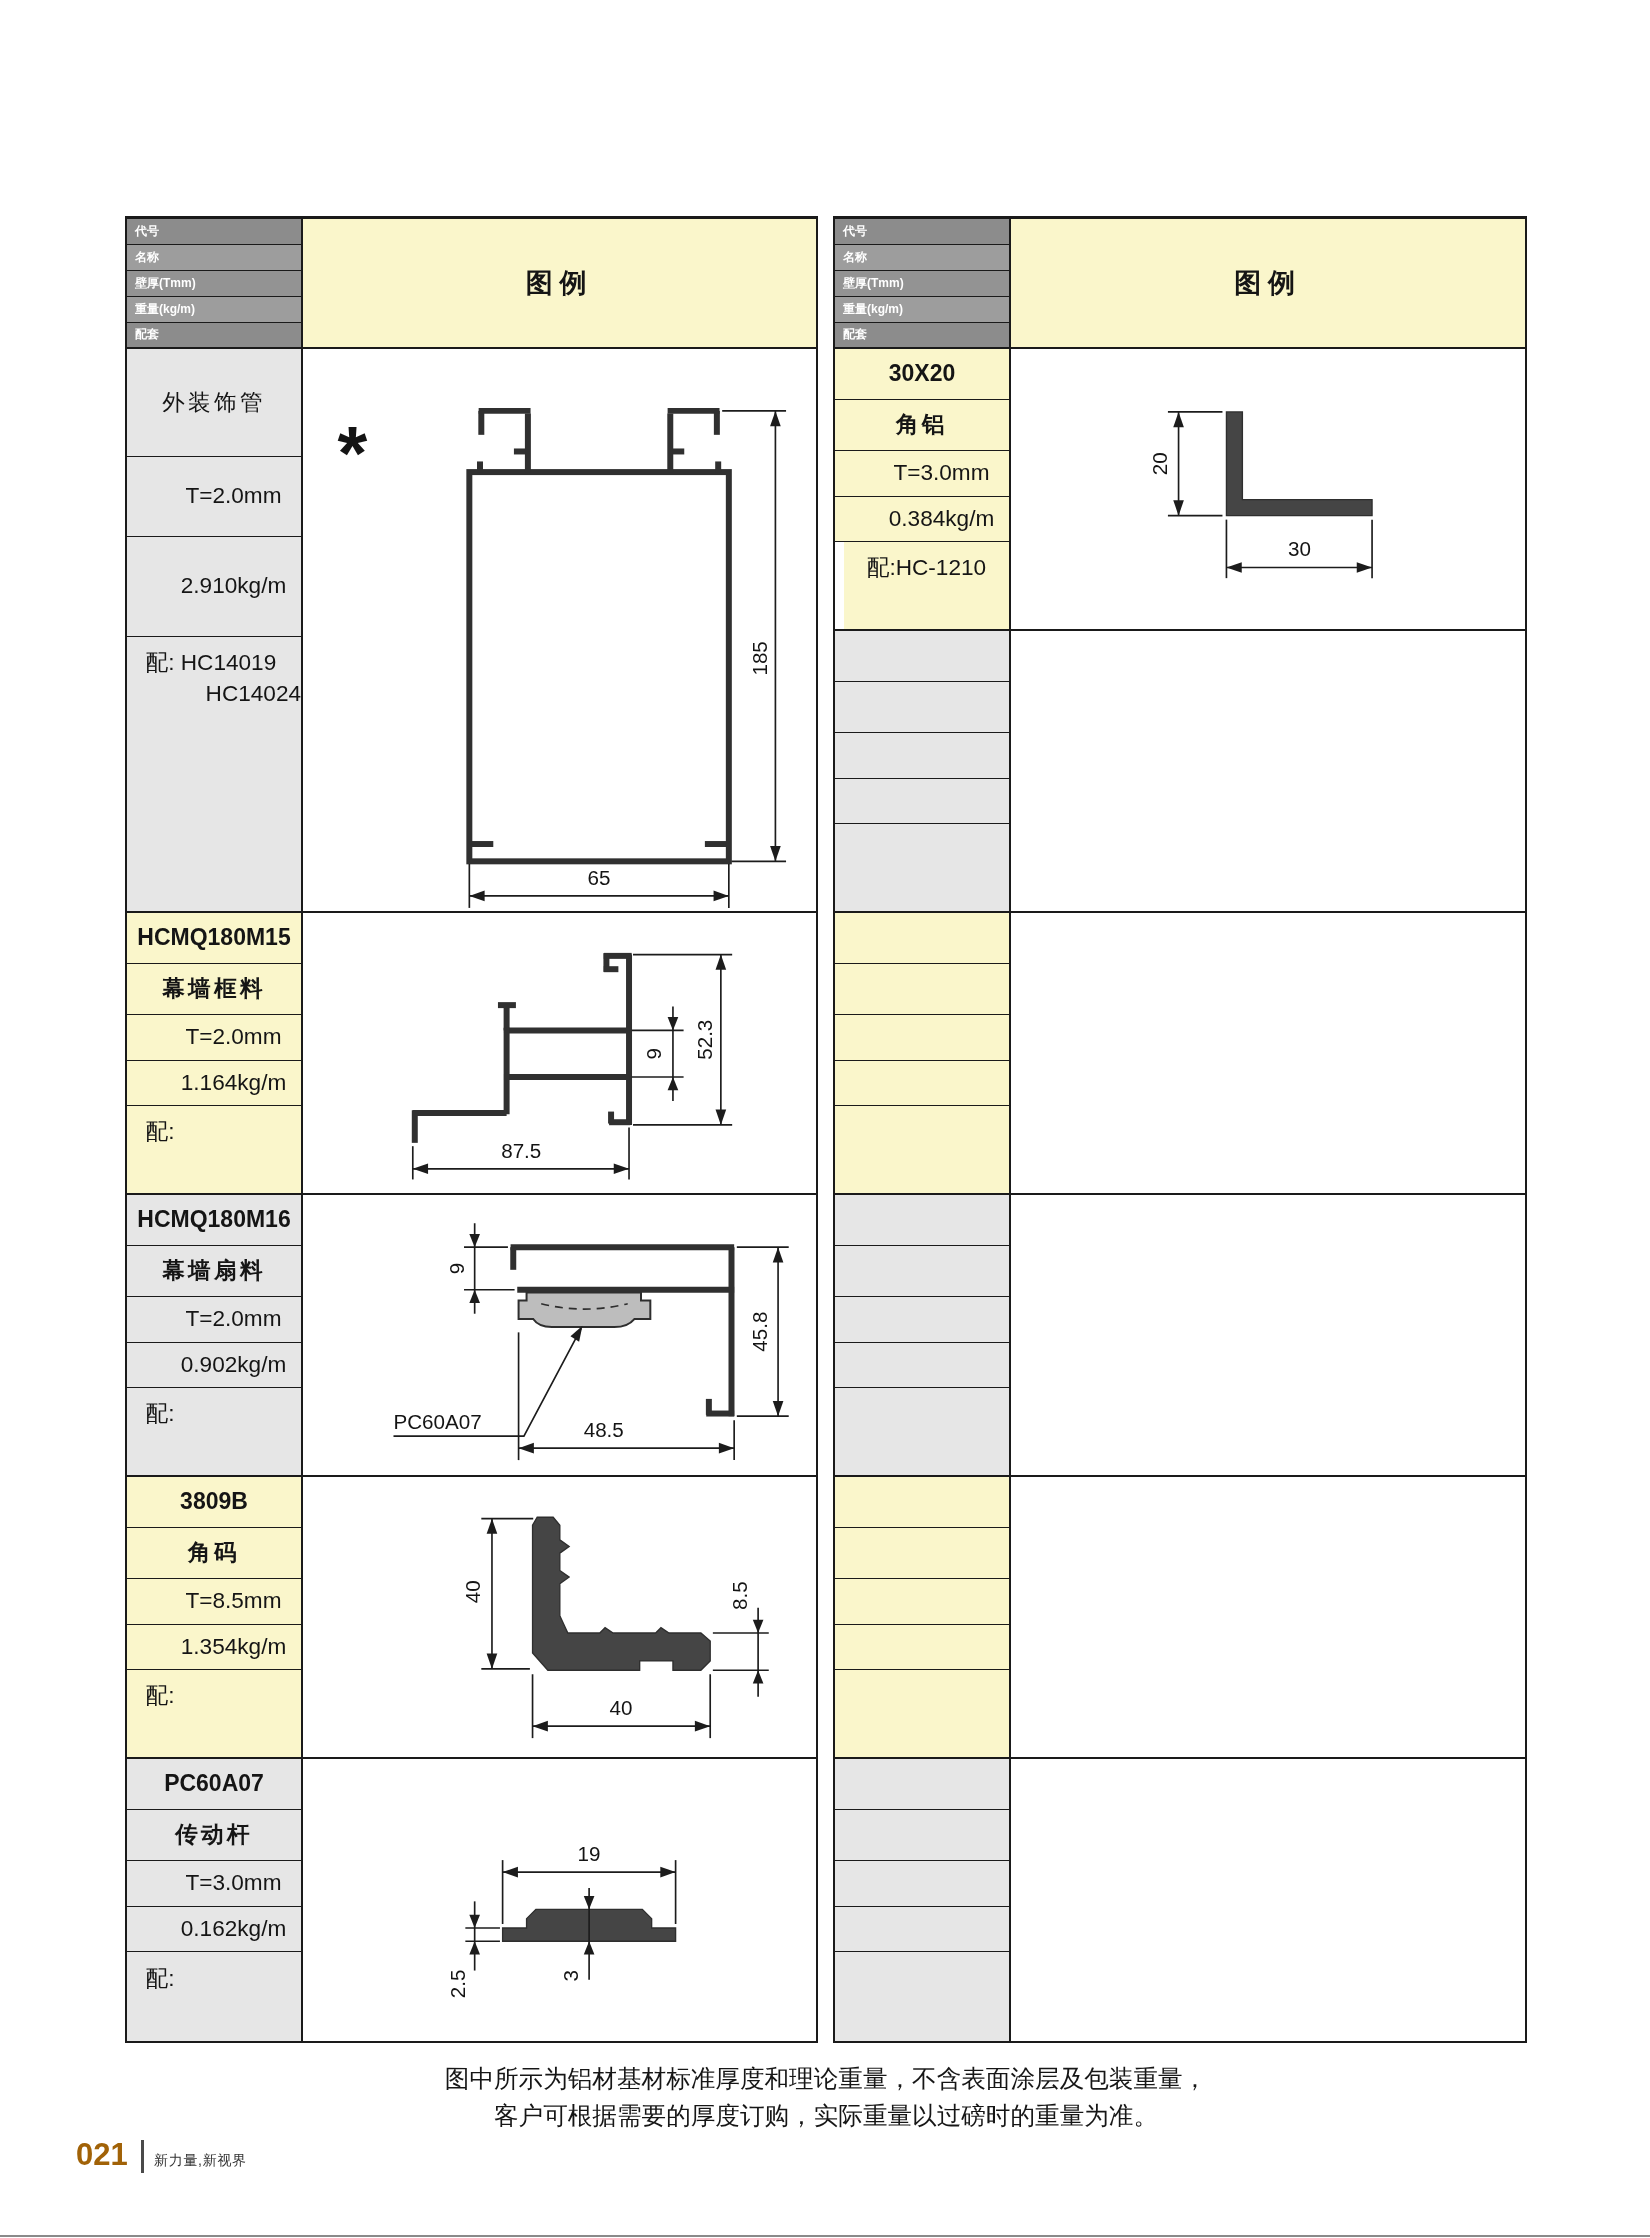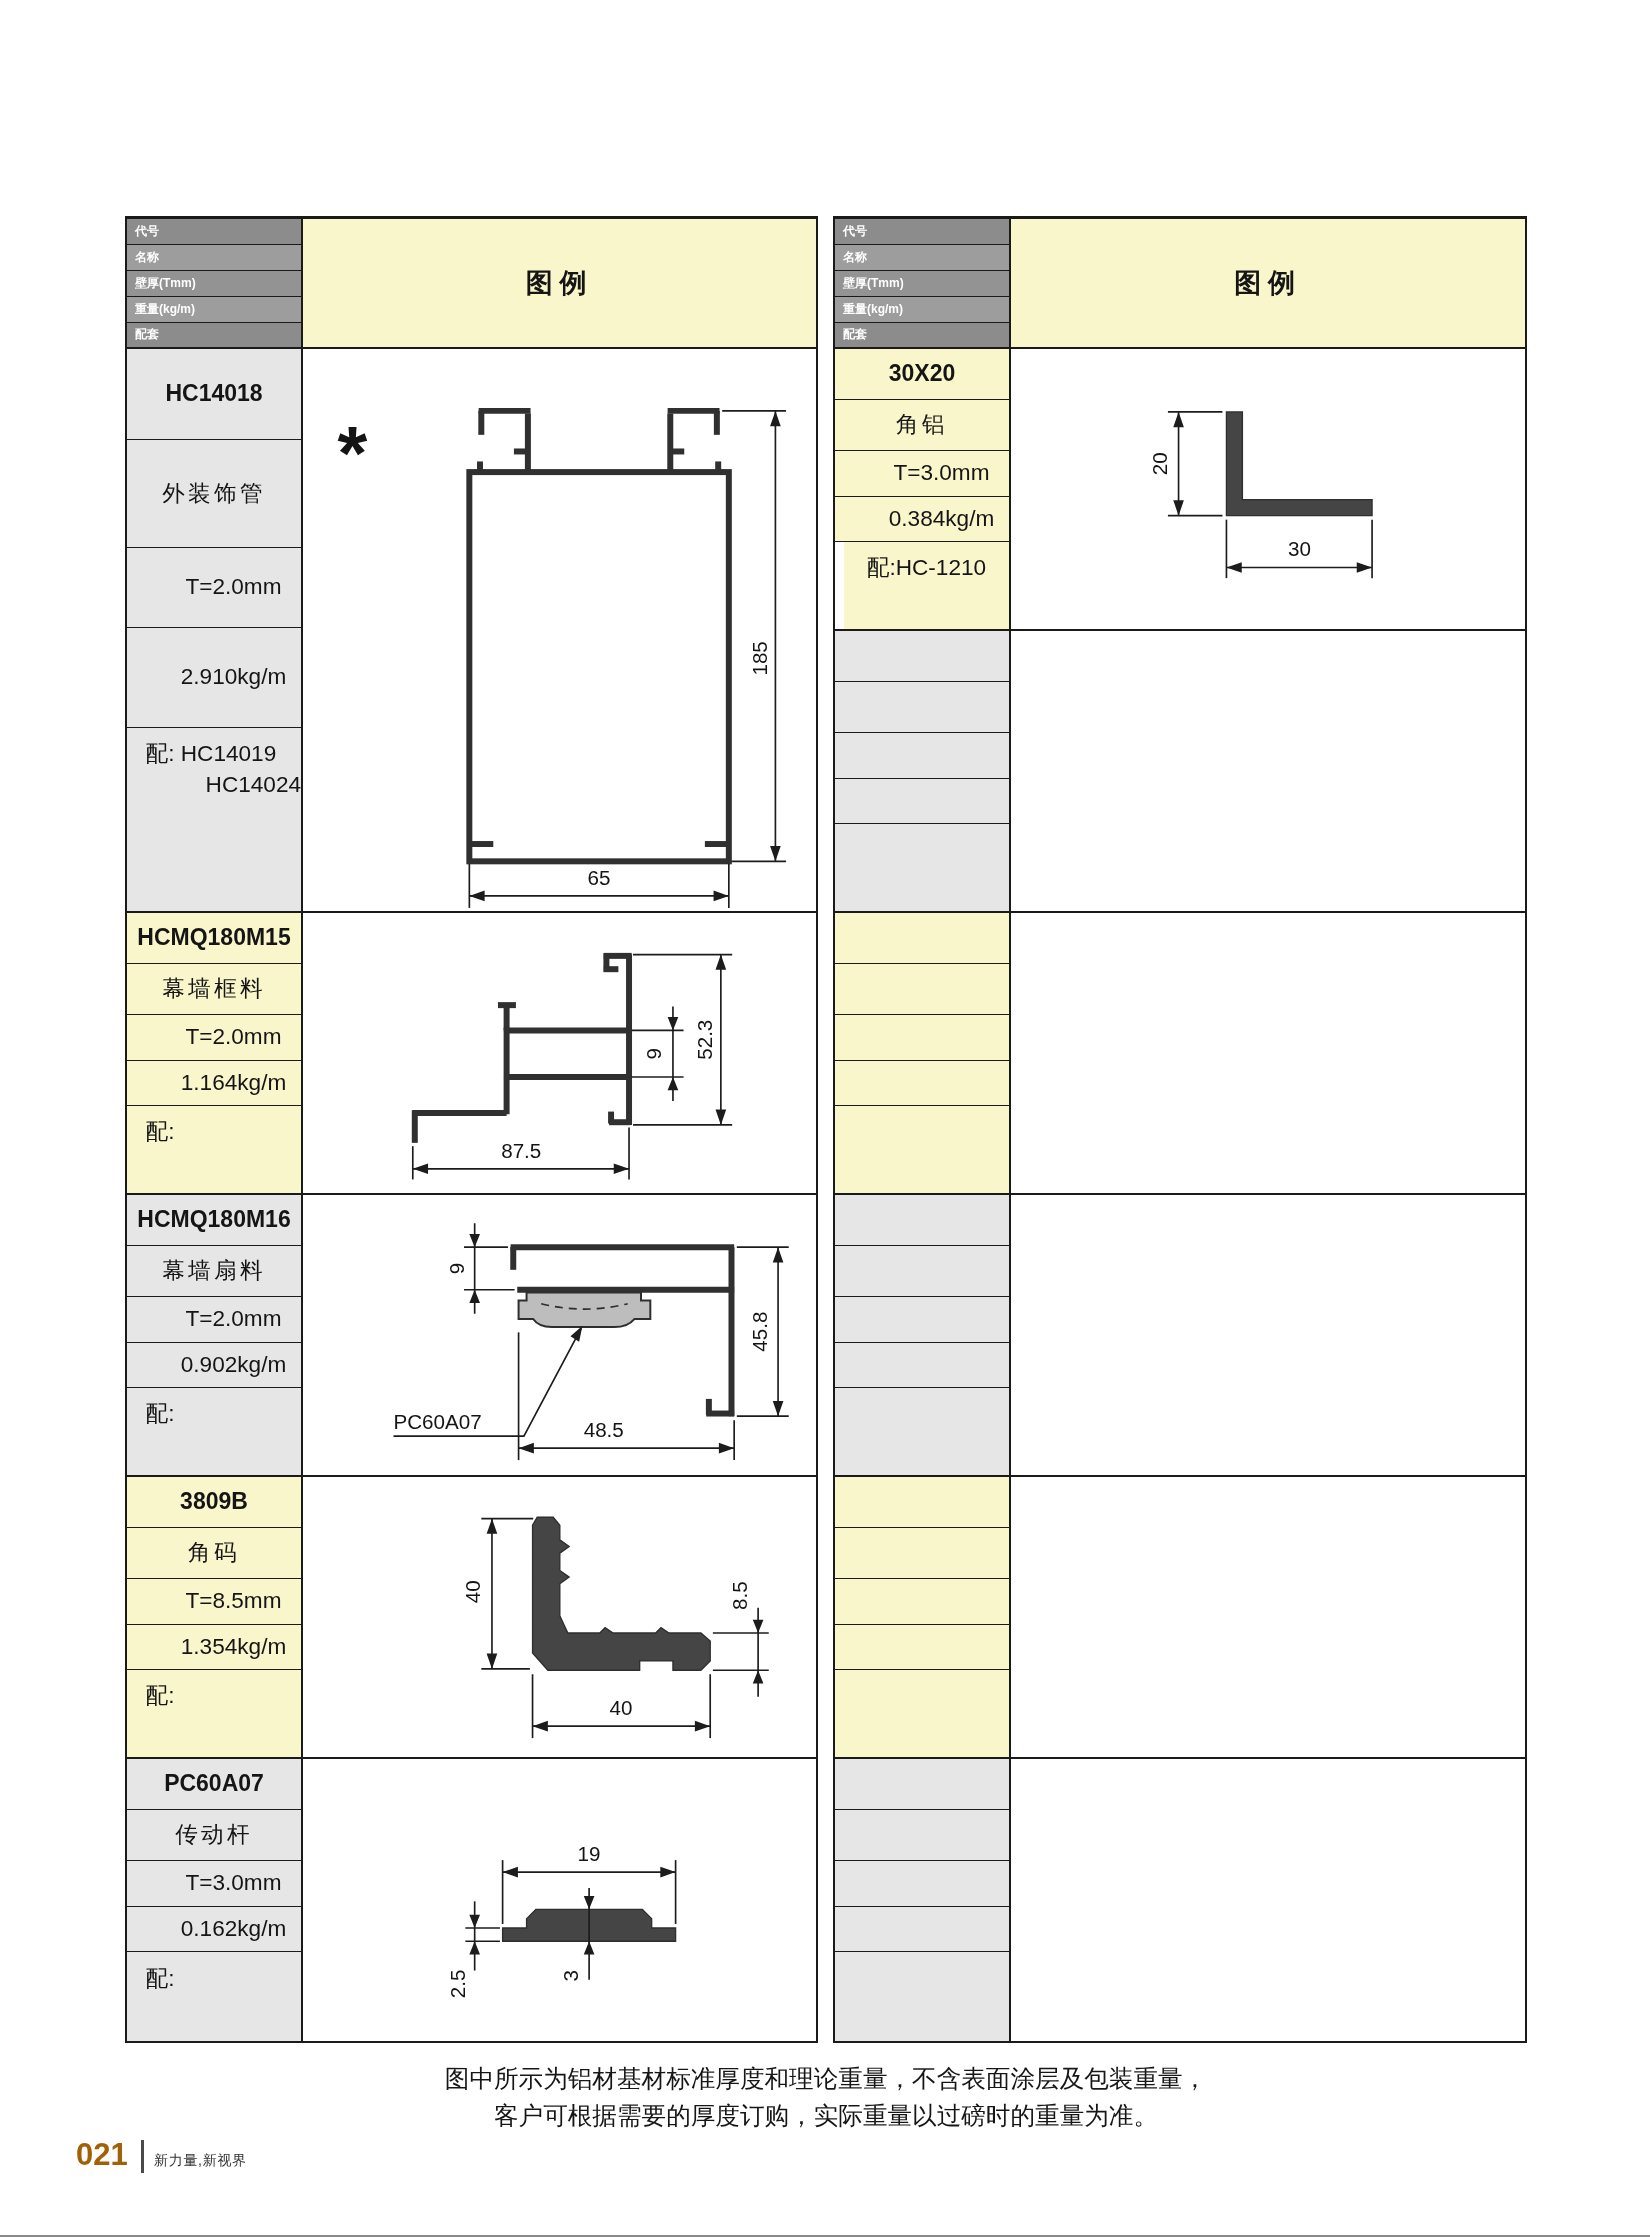--- a/index.html
+++ b/index.html
@@ -12,21 +12,21 @@
   .cell{box-sizing:border-box;border-bottom:1.3px solid #1a1a1a;display:flex;align-items:center;justify-content:center;overflow:hidden;}
   .lcol .cell:last-child{border-bottom:none;flex:1;}
   
   .hdr{height:130px;}
   .hdr .cell{height:26px;justify-content:flex-start;padding-left:8px;color:#fff;font-weight:bold;font-size:12px;}
   .hc0{background:#8c8c8c;} .hc1{background:#9d9d9d;} .hc2{background:#939393;} .hc3{background:#9d9d9d;} .hc4{background:#8c8c8c;}
   .legend{background:#faf6cb;display:flex;align-items:center;justify-content:center;font-size:27px;font-weight:bold;letter-spacing:6.7px;}
   
   .g1{height:565px;} .std{height:283px;}
   .g1 .c1{height:91px;} .g1 .c2{height:108px;} .g1 .c3{height:80px;} .g1 .c4{height:100px;}
-  .std .c1{height:51px;} .std .c2{height:51px;} .std .c3{height:46px;} .std .c4{height:45px;}
+  .std .c1{height:51px;} .std .c2{height:51px;font-weight:bold;} .std .c3{height:46px;} .std .c4{height:45px;}
   .tone-gray .cell{background:#e6e6e6;}
   .tone-yellow .cell{background:#faf6cb;}
   .code{font-weight:bold;font-size:23px;}
   .cn{font-size:22.6px;letter-spacing:3.3px;}
   .val{font-size:22.6px;padding-left:39px;}
   .acc{align-items:flex-start;justify-content:flex-start;padding:10.6px 0 0 18.6px;font-size:22.6px;flex-direction:column;line-height:31px;}
   .acc .ln2{padding-left:60px;}
   .acc-center{align-items:flex-start;justify-content:center;padding:10.6px 0 0 0;font-size:22.6px;margin-left:9px;}
   
   .note{position:absolute;left:125px;width:1402px;top:2060px;text-align:center;font-size:24.6px;line-height:37px;color:#161616;}
@@ -51,21 +51,20 @@
       <div class="cell hc1">名称</div>
       <div class="cell hc2">壁厚(Tmm)</div>
       <div class="cell hc3">重量(kg/m)</div>
       <div class="cell hc4">配套</div>
     </div>
     <div class="dcell legend">图例</div>
   </div>
 
   <div class="grp g1 tone-gray">
     <div class="lcol">
-      <div class="cell c1 code">HC14018</div>
       <div class="cell c2 cn">外装饰管</div>
       <div class="cell c3 val">T=2.0mm</div>
       <div class="cell c4 val">2.910kg/m</div>
       <div class="cell acc">
         <div>配: HC14019</div>
         <div class="ln2">HC14024</div>
       </div>
     </div>
     <div class="dcell">
       <svg width="100%" height="100%" viewBox="0 0 771 845" preserveAspectRatio="xMidYMid meet">

